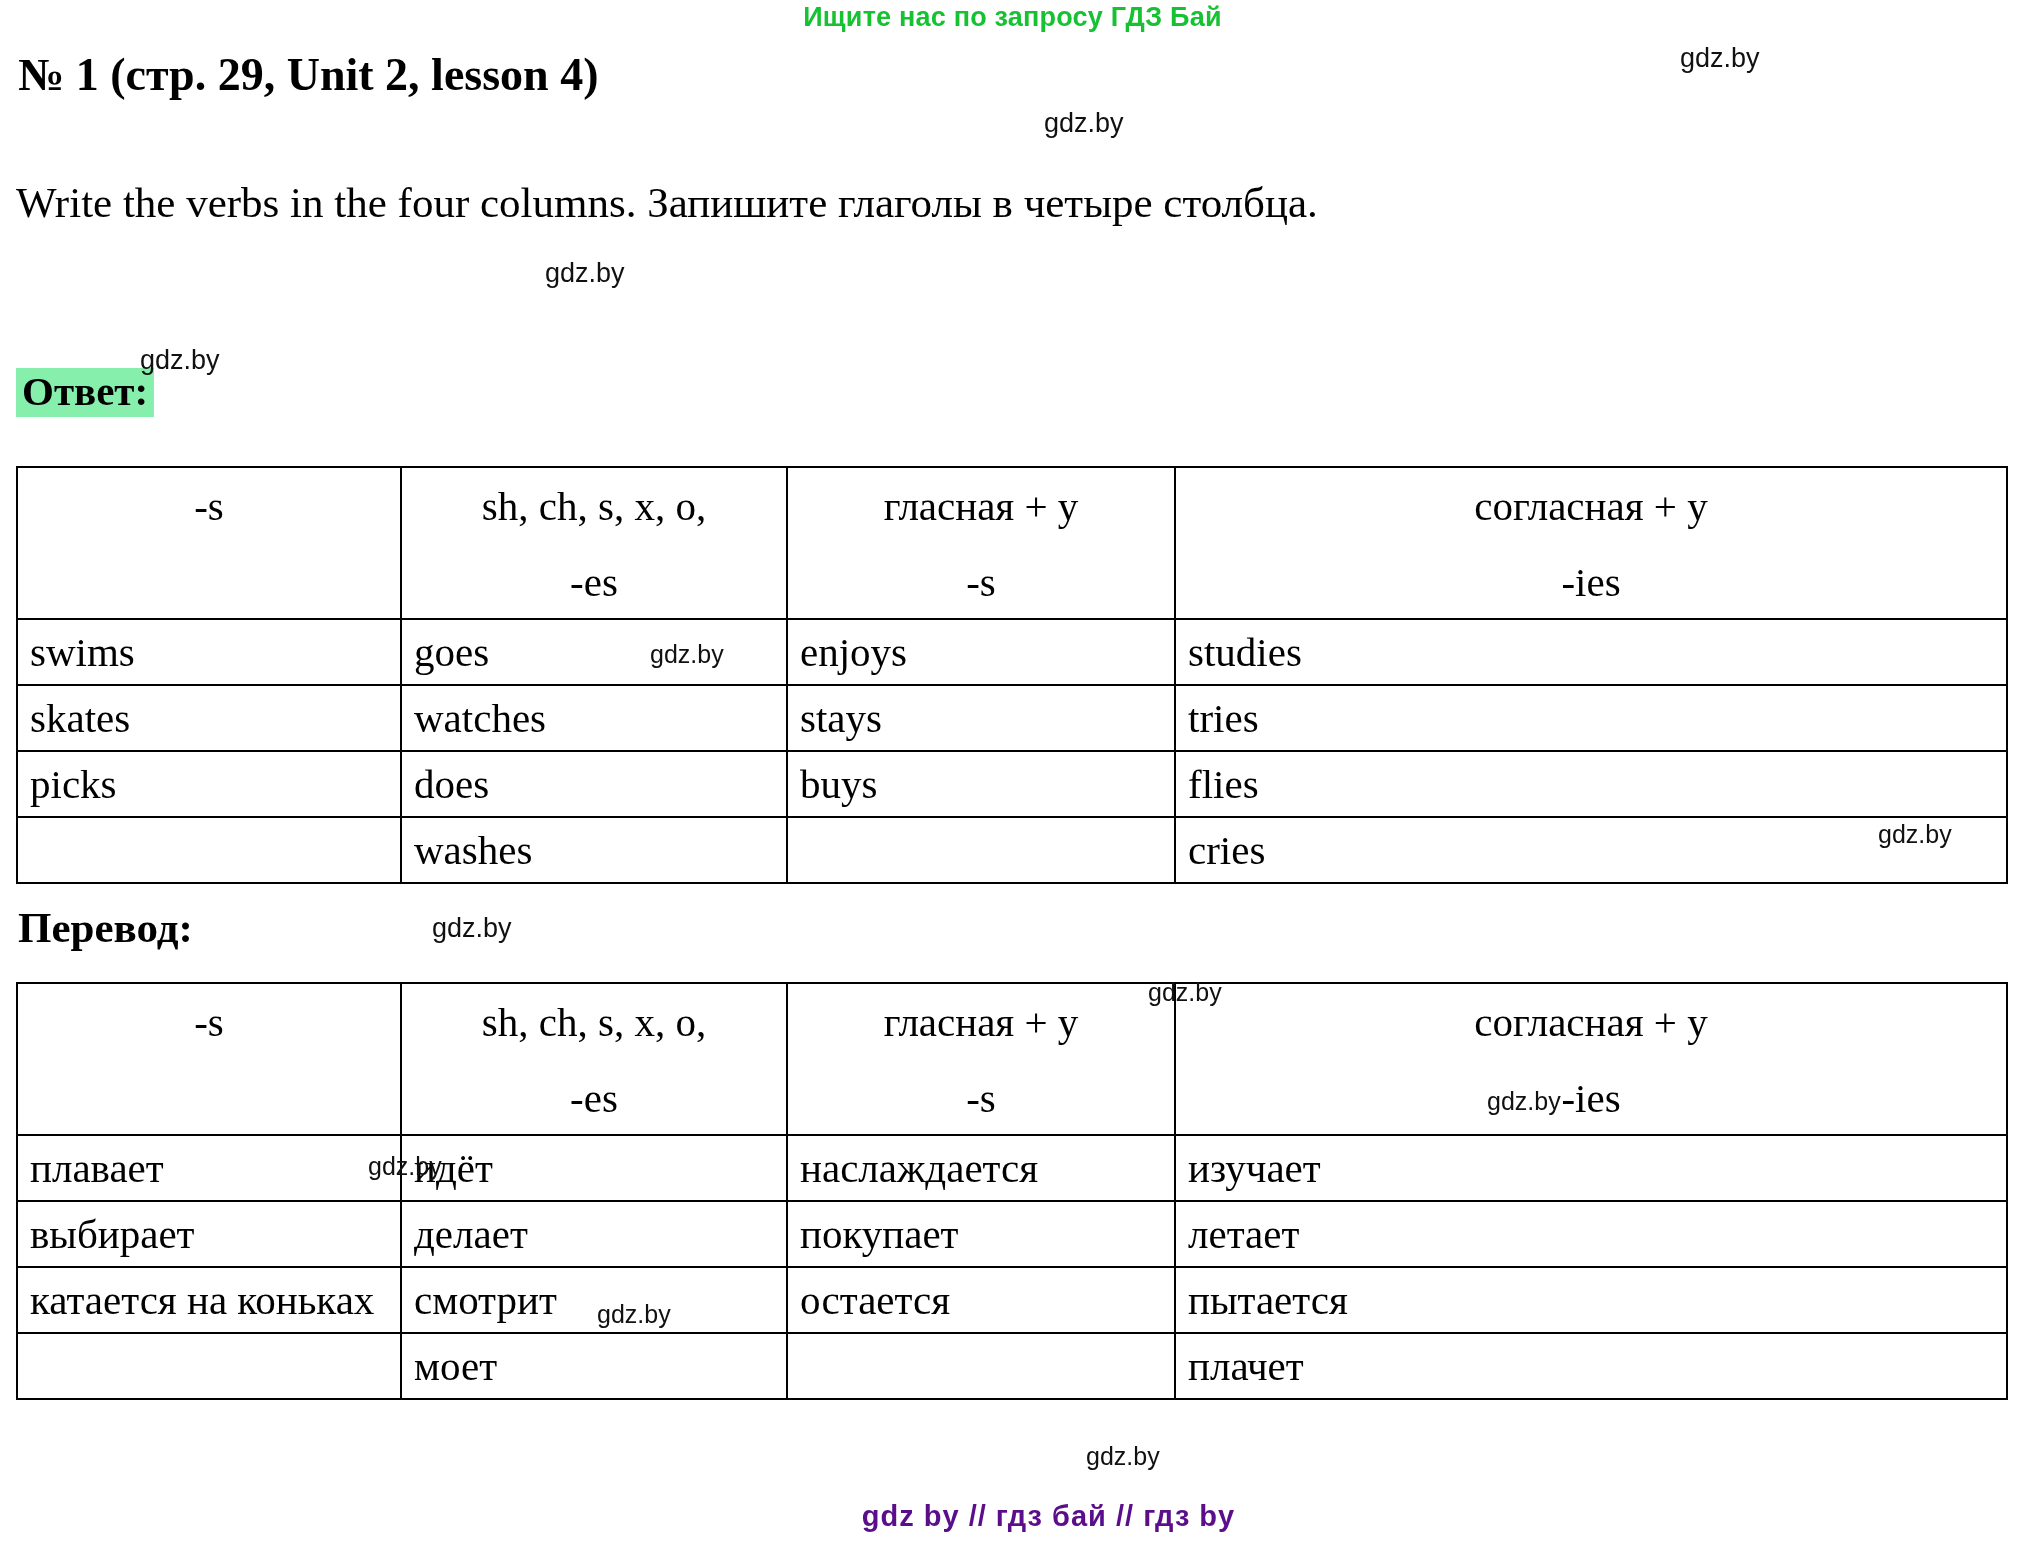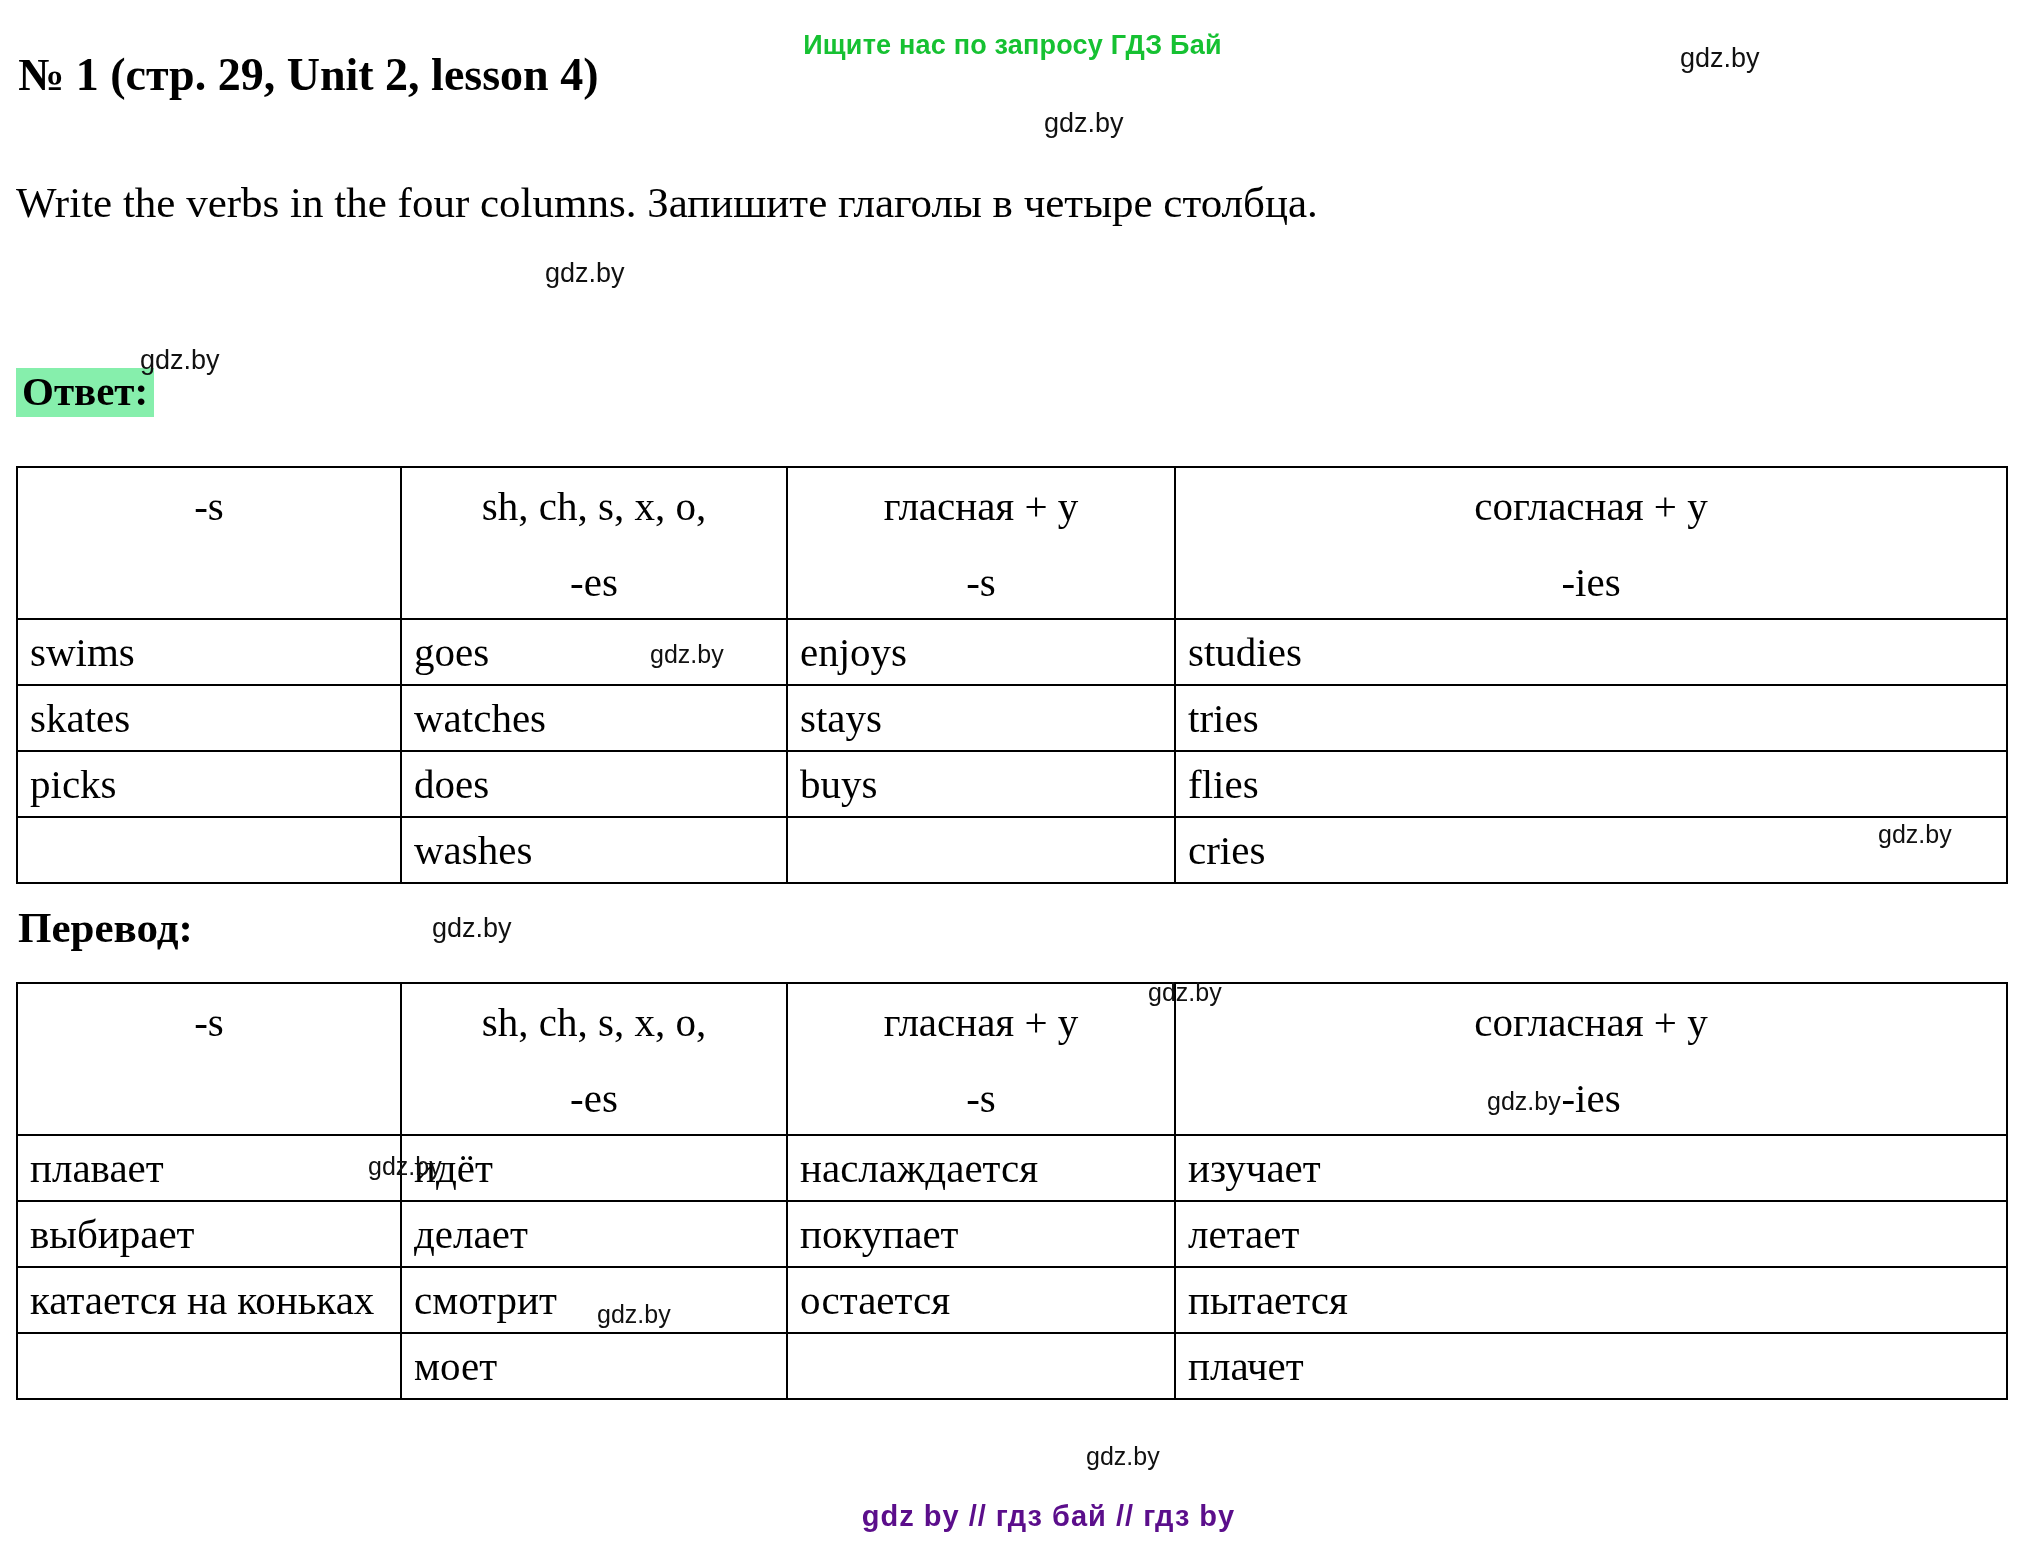--- a/index.html
+++ b/index.html
@@ -117,21 +117,21 @@
     font-size: 29px;
     font-weight: 700;
     color: #5b0e8b;
     letter-spacing: 1px;
     padding-left: 36px;
   }
 </style>
 </head>
 <body>
 
-<div id="promo-banner" style="color: rgb(22, 193, 50); margin-top: 28px;">Ищите нас по запросу ГДЗ Бай</div>
+<div id="promo-banner" style="color: rgb(22, 193, 50);">Ищите нас по запросу ГДЗ Бай</div>
 
 <div id="exercise-title">№ 1 (стр. 29, Unit 2, lesson 4)</div>
 
 <div id="task-instruction">Write the verbs in the four columns. Запишите глаголы в четыре столбца.</div>
 
 <div id="answer-label" style="background: #86efac;">Ответ:</div>
 
 <table class="verb-table" id="table-answer">
   <colgroup>
     <col style="width:384px">

